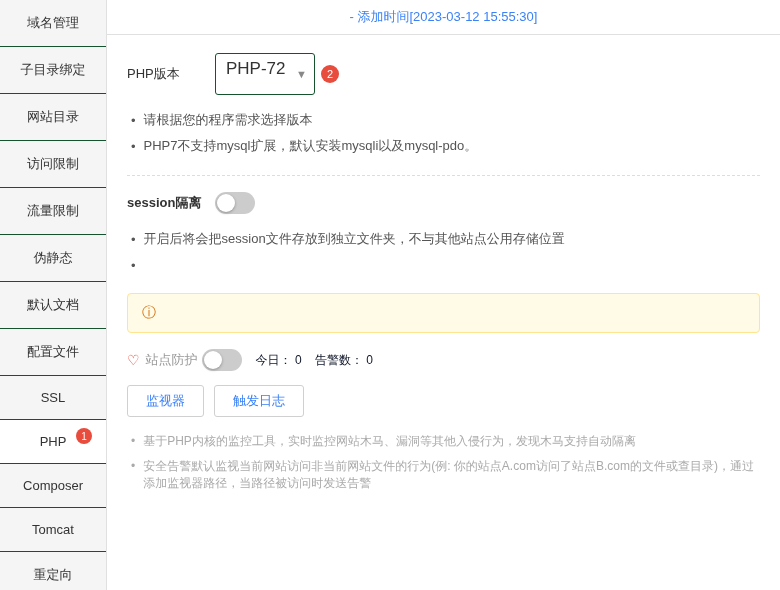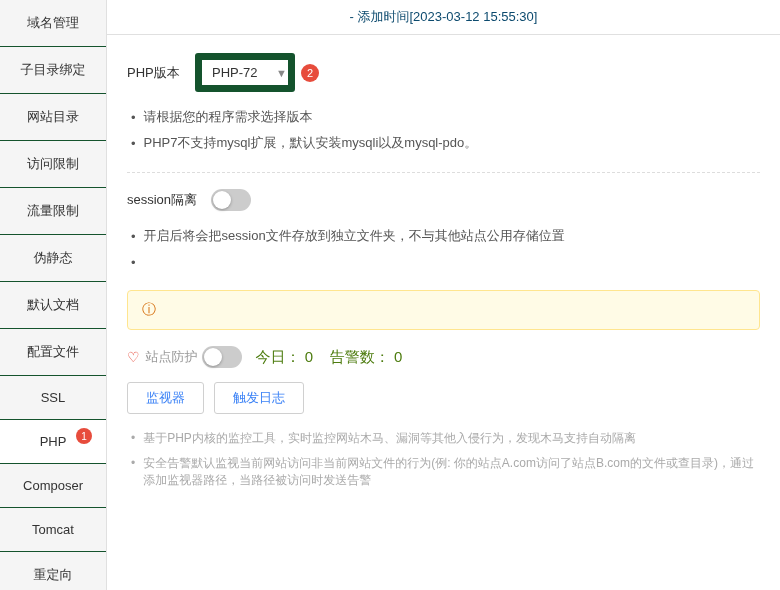--- a/index.html
+++ b/index.html
@@ -45,56 +45,56 @@
     
     .main {
       flex: 1;
       display: flex;
       flex-direction: column;
       overflow: hidden;
     }
     .header {
       padding: 8px 16px;
       font-size: 13px;
-      color: #0c4a6e;
+      color: #3b82f6;
       border-bottom: 1px solid #e0e0e0;
       background: #fff;
       text-align: center;
     }
     .content {
       flex: 1;
       padding: 18px 20px;
       overflow-y: auto;
       background: #fff;
     }
 
     
     .php-version-row {
       display: flex;
       align-items: center;
       margin-bottom: 16px;
     }
     .php-version-label {
       font-size: 13px;
       color: #333;
-      margin-right: 8px;
+      margin-right: 28px;
       min-width: 60px;
     }
     .php-select-wrapper {
       position: relative;
       display: flex;
       align-items: center;
     }
     .php-select {
       appearance: none;
       -webkit-appearance: none;
-      border: 7px solid #14532d;
+      border: 1px solid #14532d;
       border-radius: 3px;
-      padding: 5px 28px 5px 10px;
-      font-size: 13px;
+      padding: 5px 28px 16px 10px;
+      font-size: 17px;
       color: #333;
       background: #fff;
       cursor: pointer;
       outline: none;
       min-width: 100px;
     }
     .select-arrow {
       position: absolute;
       right: 8px;
       pointer-events: none;
@@ -142,20 +142,21 @@
     
     .session-row {
       display: flex;
       align-items: center;
       margin-bottom: 16px;
     }
     .session-label {
       font-size: 13px;
       color: #333;
       margin-right: 14px;
+      font-weight: bold;
     }
 
     
     .toggle {
       width: 40px;
       height: 22px;
       background: #ccc;
       border-radius: 11px;
       position: relative;
       cursor: pointer;
@@ -222,22 +223,22 @@
       width: 18px;
       height: 18px;
       background: #fff;
       border-radius: 50%;
       position: absolute;
       top: 2px;
       left: 2px;
       box-shadow: 0 1px 3px rgba(0,0,0,0.3);
     }
     .guard-stats {
-      color: #4d7c0f;
-      font-size: 15px;
+      color: #0f172a;
+      font-size: 12px;
     }
 
     
     .buttons-row {
       display: flex;
       gap: 10px;
       margin-bottom: 16px;
     }
     .btn {
       padding: 6px 18px;

